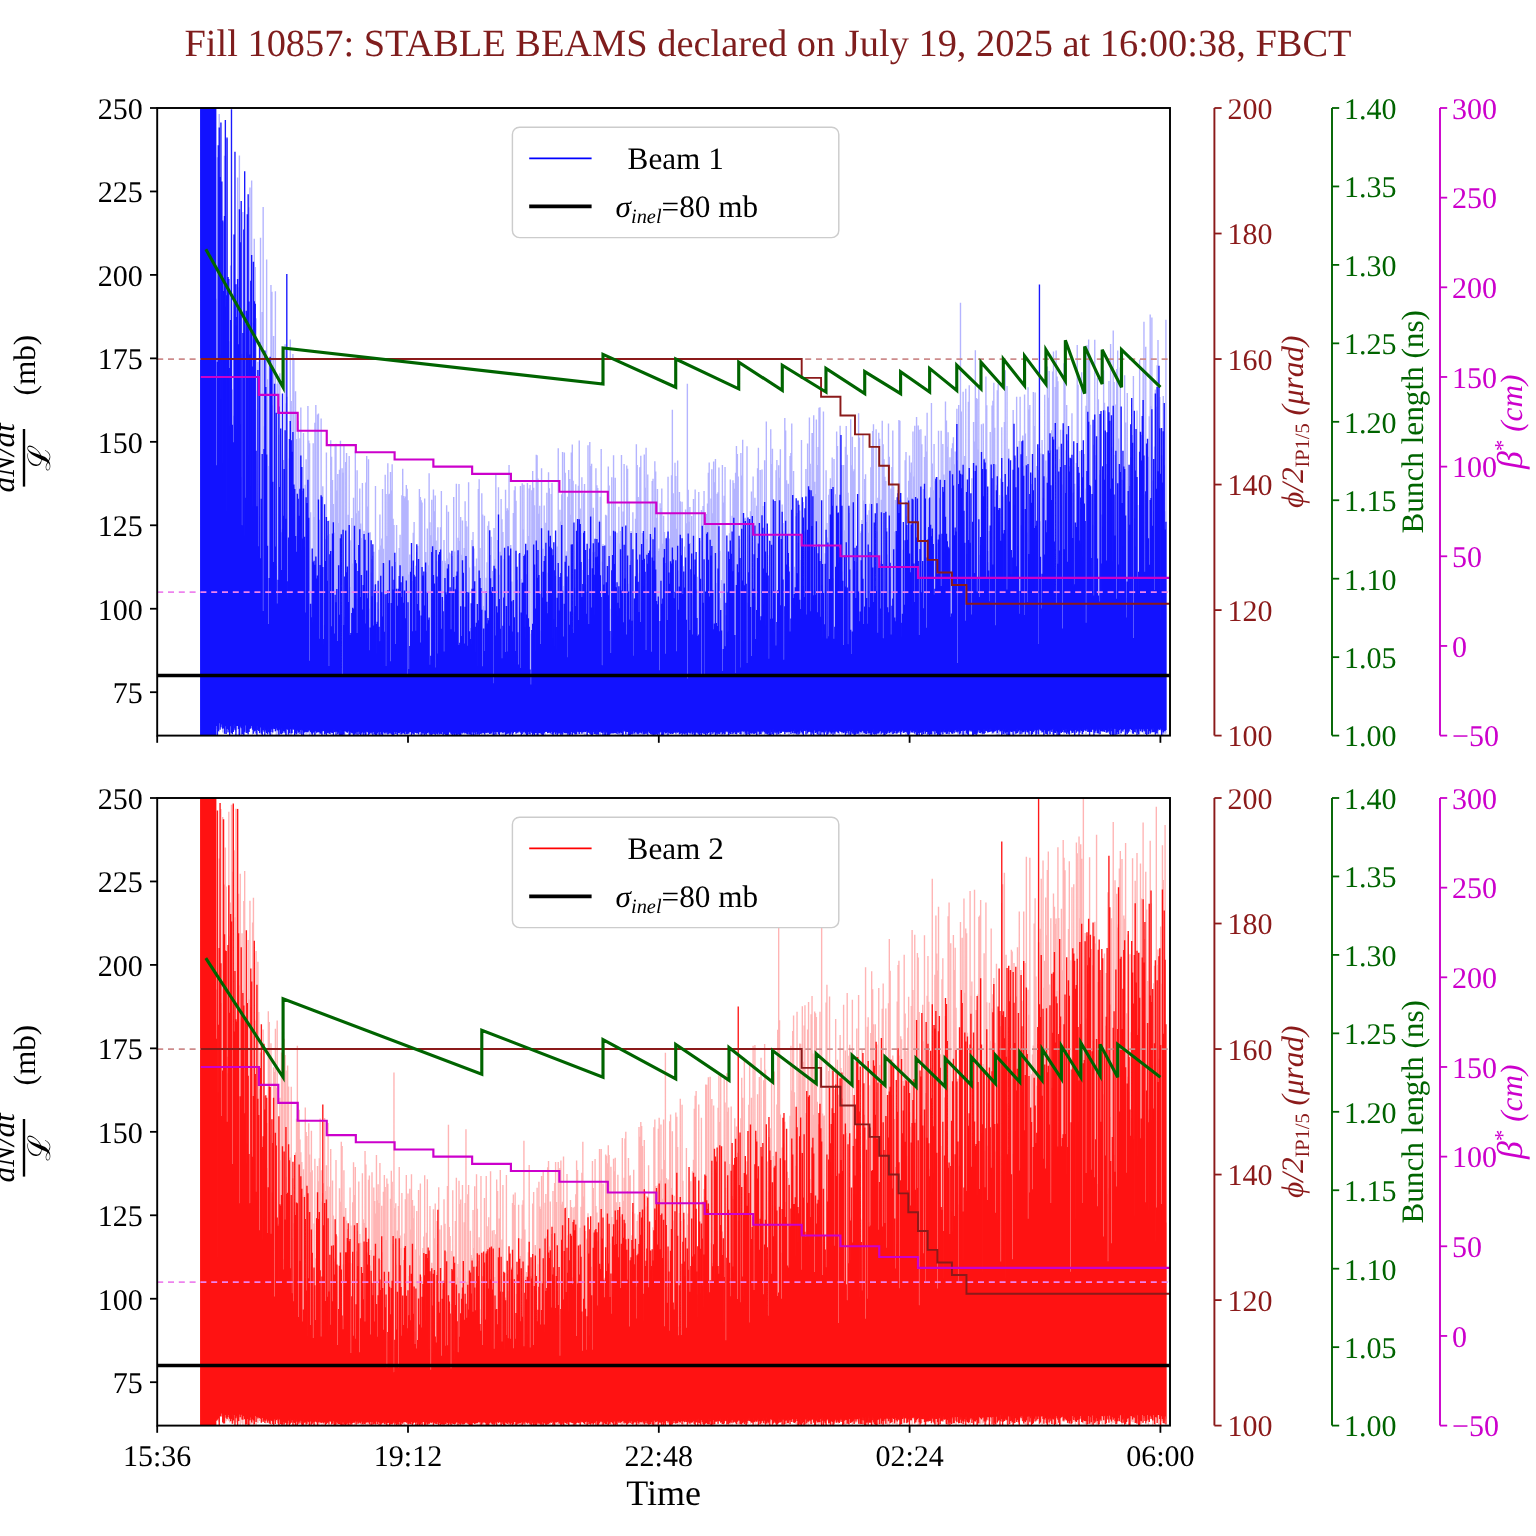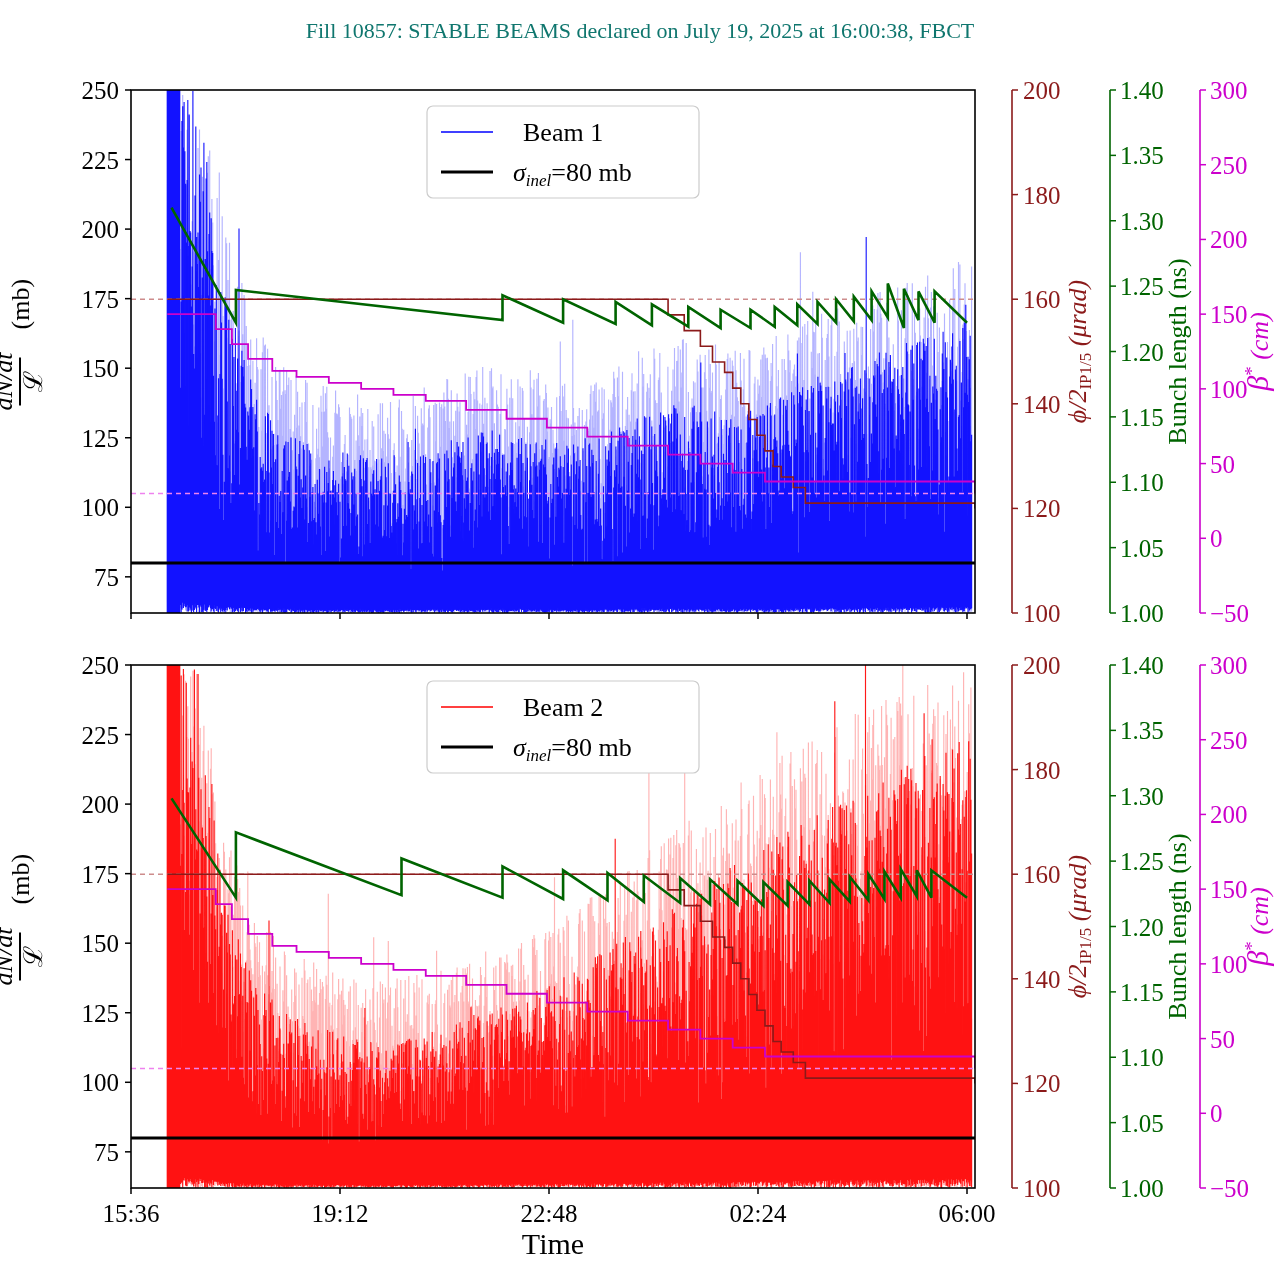--- a/index.html
+++ b/index.html
@@ -1,18 +1,18 @@
 <!DOCTYPE html>
 <html><head>
 <meta charset="utf-8">
 <style>
   html,body{margin:0;padding:0;background:#ffffff;}
   body{width:1280px;height:1280px;font-family:"Liberation Serif",serif;color:#000;overflow:hidden;}
   #stage{position:relative;width:1280px;height:1280px;}
-  .title{position:absolute;top:18px;left:0;width:1280px;text-align:center;font-size:22px;font-family:"Liberation Serif",serif;color:#0f766e;}
+  .title{position:absolute;top:18px;left:0;width:1280px;text-align:center;font-size:32px;font-family:"Liberation Serif",serif;color:#7f1d1d;}
   svg{position:absolute;top:0;left:0;}
   .tick-lbl{font-family:"Liberation Serif",serif;font-size:25px;}
   .tick-k{fill:#000;}
   .tick-r{fill:#8b1a1a;}
   .tick-g{fill:#006400;}
   .tick-m{fill:#cc00cc;}
   .ax-title{font-family:"Liberation Serif",serif;font-size:26px;}
   .leg-txt{font-family:"Liberation Serif",serif;font-size:26px;fill:#000;}
   .xlab{font-family:"Liberation Serif",serif;font-size:30px;fill:#000;}
 </style>

